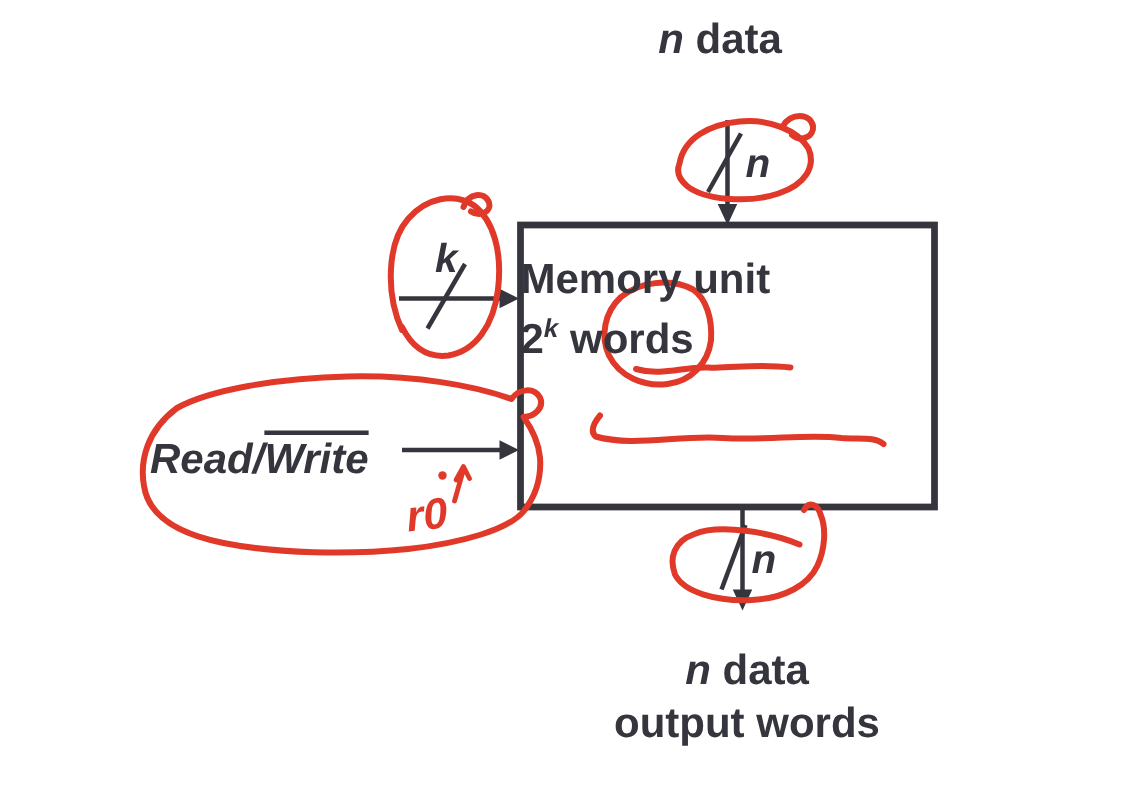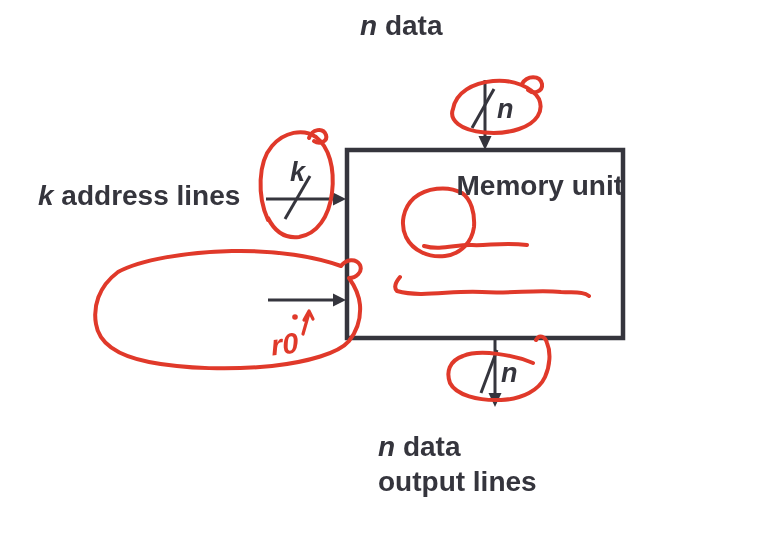--- a/index.html
+++ b/index.html
@@ -3,23 +3,23 @@
 <meta charset="utf-8">
 <style>
   :root { --ink:#35353d; --red:#e0392a; --bg:#ffffff; }
   html,body { margin:0; padding:0; background:#fff; }
   .stage {
     position:relative; width:764px; height:538px; background:var(--bg);
     font-family:"Liberation Sans", sans-serif; color:var(--ink); overflow:hidden;
   }
   .stage svg { position:absolute; left:0; top:0; }
   .lbl { position:absolute; font-weight:700; font-size:28px; color:var(--ink); white-space:nowrap; }
-  .center { white-space:normal; }
+  .center { text-align:center; white-space:normal; }
   .lh35 { line-height:35px; }
-  .boxtext { position:absolute; left:347px; top:166px; width:276px; text-align:right;
+  .boxtext { position:absolute; left:347px; top:166px; width:276px; text-align:left;
              font-weight:700; font-size:28px; line-height:40px; color:var(--ink); }
   .buslbl { position:absolute; font-weight:700; font-style:italic; font-size:27px; color:var(--ink); }
   .ital { font-style:italic; }
   sup.exp { font-size:0.62em; font-style:italic; vertical-align:super; line-height:0; }
   .ovl { text-decoration:overline; text-decoration-thickness:3px; }
   .note {
     position:absolute; left:271px; top:328px; font-weight:700; font-style:italic;
     font-size:29px; color:var(--red); transform:rotate(-6deg); white-space:nowrap;
   }
   .inkline { stroke:var(--ink); fill:none; }
@@ -68,31 +68,32 @@
     <circle cx="295" cy="317" r="2.8" class="redfill"></circle>
     <path d="M303,334 L309,313 M304,320 L309,311 L313,319" stroke-width="3.2" class="redline"></path>
   </svg>
 
   <div class="lbl center lh35" style="left:360px; top:8px; width:240px;">
     <div><span class="ital">n</span><span> data</span></div>
   </div>
 
   <div class="buslbl" style="left:497px; top:94px;">n</div>
 
-  <div class="lbl" style="left:38px; top:180px;"><span class="ital">k</span><span> address lines</span></div>
 
   <div class="buslbl" style="left:290px; top:157px;">k</div>
 
   <div class="boxtext">
     <div>Memory unit</div>
+    <div><span>2</span><sup class="exp">k</sup><span> words</span></div>
   </div>
 
+  <div class="lbl ital" style="left:100px; top:290px;"><span>Read/</span><span class="ovl">Write</span></div>
 
   <div class="note">r0</div>
 
   <div class="buslbl" style="left:501px; top:358px;">n</div>
 
   <div class="lbl center lh35" style="left:378px; top:429px; width:240px;">
     <div><span class="ital">n</span><span> data</span></div>
-    <div>output lines</div>
+    <div>output words</div>
   </div>
 
 </div>
 
 </body></html>

